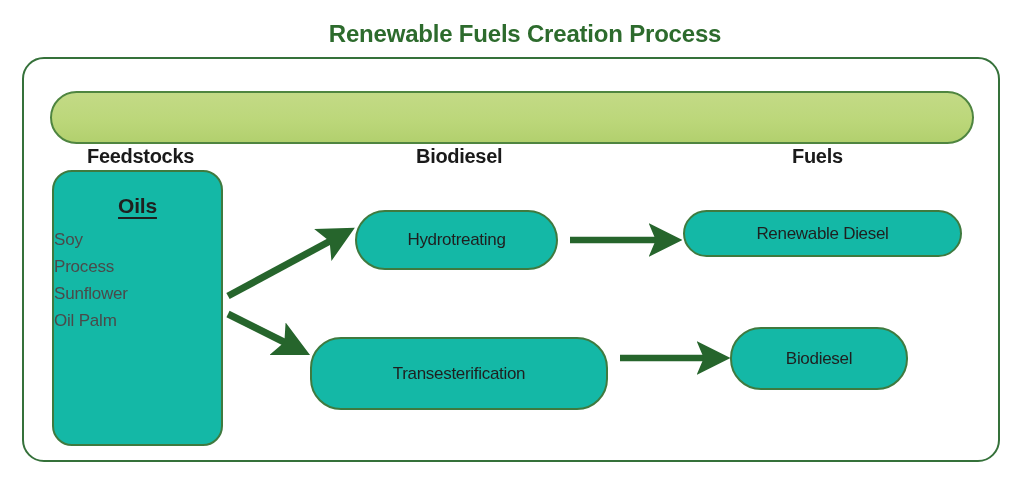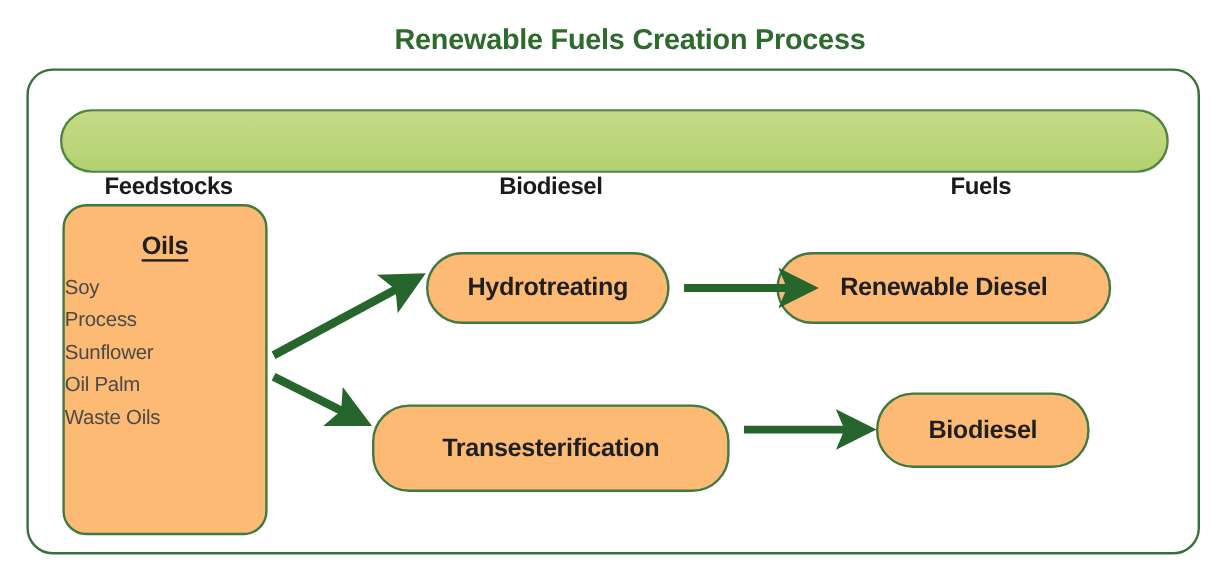--- a/index.html
+++ b/index.html
@@ -67,30 +67,30 @@
     margin-top: 38px;
   }
   #col-label-feedstocks { left: 35px; }
   #col-label-processing { left: 364px; }
   #col-label-fuels      { left: 740px; }
 
   
   .node {
     position: absolute;
     box-sizing: border-box;
-    background: #fdba74;
+    background: #14b8a6;
     border: 2px solid #3f7a3f;
     display: flex;
     align-items: center;
     justify-content: center;
     text-align: center;
   }
   .node-label {
-    font-size: 21px;
-    font-weight: bold;
+    font-size: 17px;
+    font-weight: normal;
     color: #1f1f1f;
     letter-spacing: -0.3px;
     white-space: nowrap;
   }
 
   
   #feedstock-box {
     left: 52px;
     top: 170px;
     width: 171px;
@@ -119,21 +119,21 @@
     font-size: 17px;
     color: #4a4a4a;
     line-height: 27px;
     text-align: left;
     letter-spacing: -0.2px;
   }
 
   
   #node-hydrotreating      { left: 355px; top: 210px; width: 203px; height: 60px; border-radius: 30px; }
   #node-transesterification{ left: 310px; top: 337px; width: 298px; height: 73px; border-radius: 31px; }
-  #node-renewable-diesel   { left: 647px; top: 210px; width: 279px; height: 60px; border-radius: 30px; }
+  #node-renewable-diesel   { left: 683px; top: 210px; width: 279px; height: 47px; border-radius: 30px; }
   #node-biodiesel          { left: 730px; top: 327px; width: 178px; height: 63px; border-radius: 31px; align-items: center; }
 
   
   #arrow-layer {
     position: absolute;
     left: 0;
     top: 0;
     width: 1024px;
     height: 480px;
     pointer-events: none;
@@ -152,21 +152,20 @@
   <div class="col-label" id="col-label-fuels">Fuels</div>
 </div>
 
 <div class="node" id="feedstock-box">
   <div id="feedstock-heading">Oils</div>
   <ul id="feedstock-list">
     <li class="feedstock-item">Soy</li>
     <li class="feedstock-item">Process</li>
     <li class="feedstock-item">Sunflower</li>
     <li class="feedstock-item">Oil Palm</li>
-    <li class="feedstock-item">Waste Oils</li>
   </ul>
 </div>
 
 <div class="node" id="node-hydrotreating">
   <span class="node-label">Hydrotreating</span>
 </div>
 
 <div class="node" id="node-transesterification">
   <span class="node-label">Transesterification</span>
 </div>

